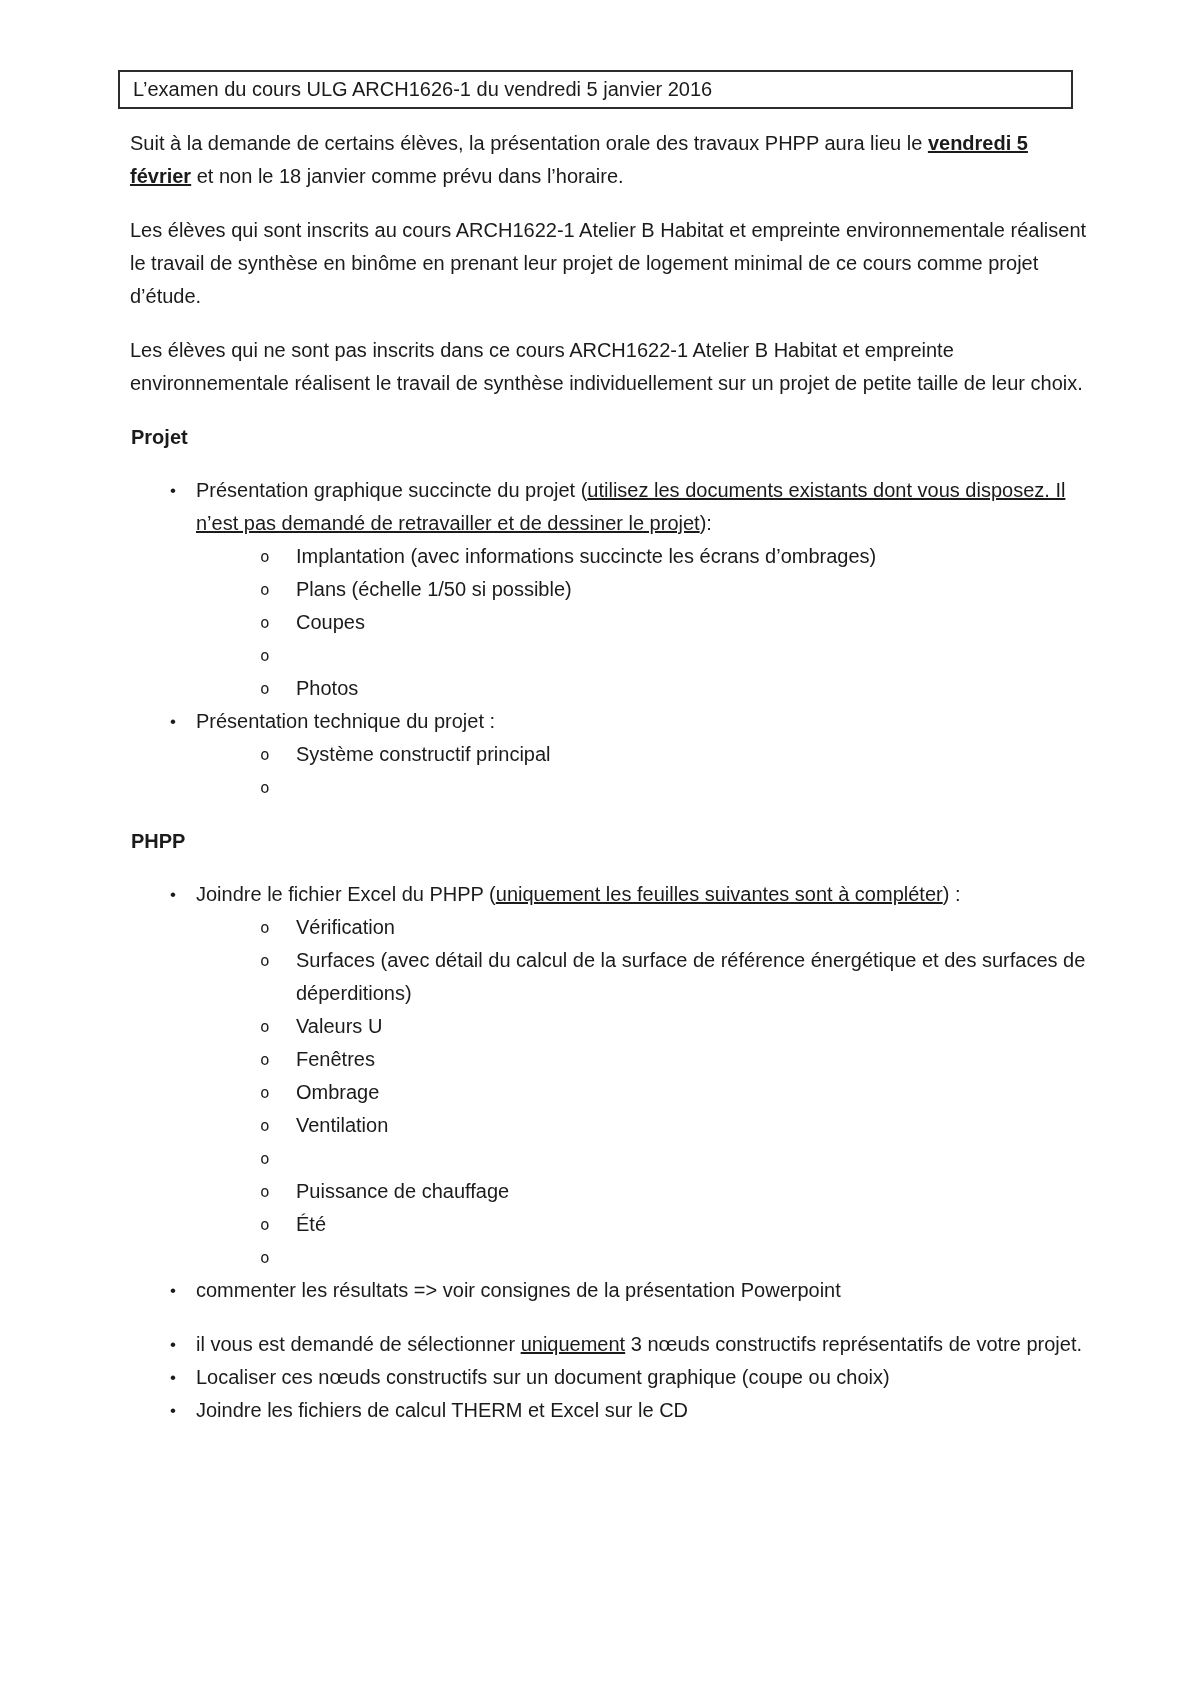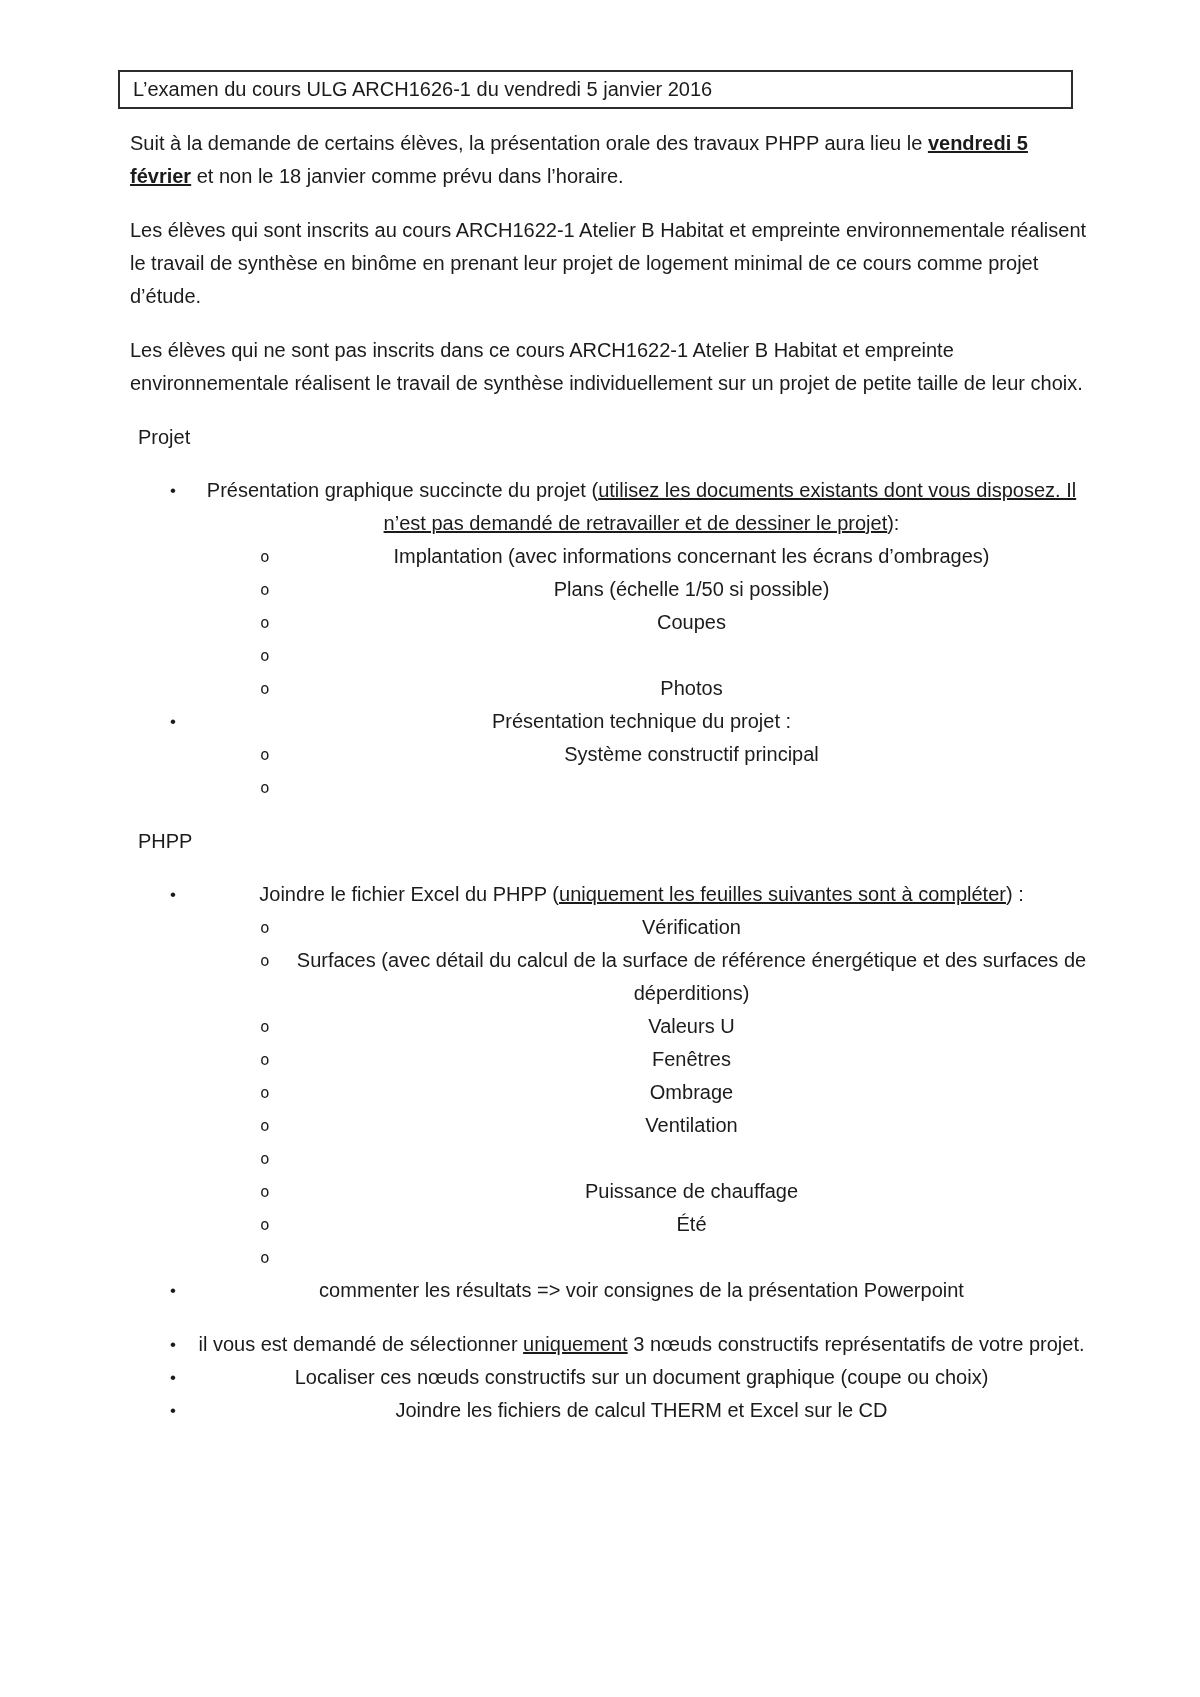--- a/index.html
+++ b/index.html
@@ -22,22 +22,22 @@
     margin-left: -12px;
     width: 938px;
     padding: 2px 0 3px 13px;
     line-height: 30px;
     margin-bottom: 18px;
   }
   p.para {
     margin: 0 0 21px 0;
   }
   .heading {
-    font-weight: normal;
-    margin: 0 0 20px 8px;
+    font-weight: bold;
+    margin: 0 0 20px 1px;
   }
   .list-block { margin: 0 0 21px 0; }
   .li1 {
     display: flex;
     padding-left: 40px;
   }
   .li1 > .m {
     width: 26px;
     flex: 0 0 26px;
     font-size: 17px;
@@ -45,21 +45,21 @@
   .li2 {
     display: flex;
     padding-left: 130px;
   }
   .li2 > .m {
     width: 36px;
     flex: 0 0 36px;
     font-family: "DejaVu Sans Mono", "Liberation Mono", monospace;
     font-size: 16px;
   }
-  .li1 > .t, .li2 > .t { flex: 1 1 auto; text-align: center; }
+  .li1 > .t, .li2 > .t { flex: 1 1 auto; }
   .bold-u { font-weight: bold; text-decoration: underline; }
   .u { text-decoration: underline; }
 </style>
 </head>
 <body>
 
 <div class="page">
 
   <div class="title-box">
     <span>L’examen du cours ULG ARCH1626-1 du vendredi 5 janvier 2016</span>
@@ -74,21 +74,21 @@
 
   <div class="heading">Projet</div>
 
   <div class="list-block">
     <div class="li1">
       <span class="m">•</span>
       <span class="t"><span>Présentation graphique succincte du projet (</span><span class="u">utilisez les documents existants dont vous disposez. Il n’est pas demandé de retravailler et de dessiner le projet</span><span>):</span></span>
     </div>
     <div class="li2">
       <span class="m">o</span>
-      <span class="t">Implantation (avec informations concernant les écrans d’ombrages)</span>
+      <span class="t">Implantation (avec informations succincte les écrans d’ombrages)</span>
     </div>
     <div class="li2">
       <span class="m">o</span>
       <span class="t">Plans (échelle 1/50 si possible)</span>
     </div>
     <div class="li2">
       <span class="m">o</span>
       <span class="t">Coupes</span>
     </div>
     <div class="li2">

